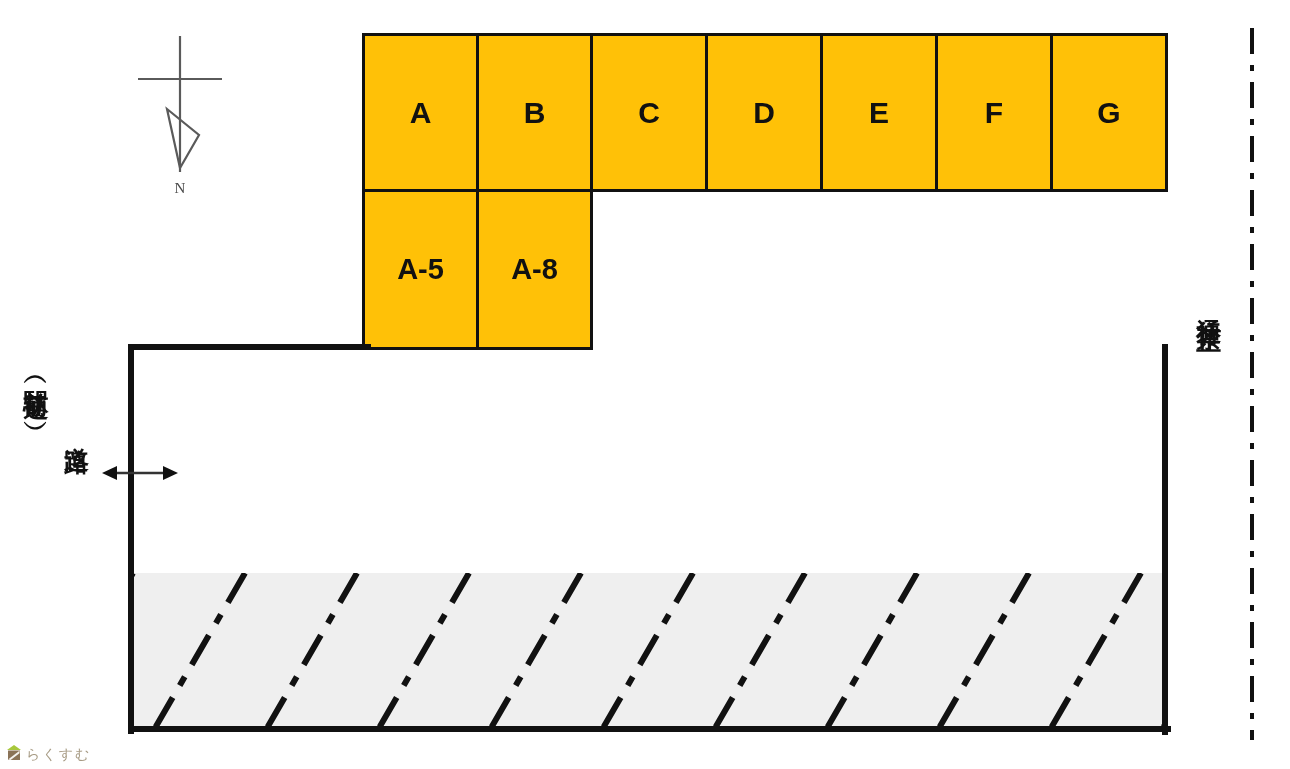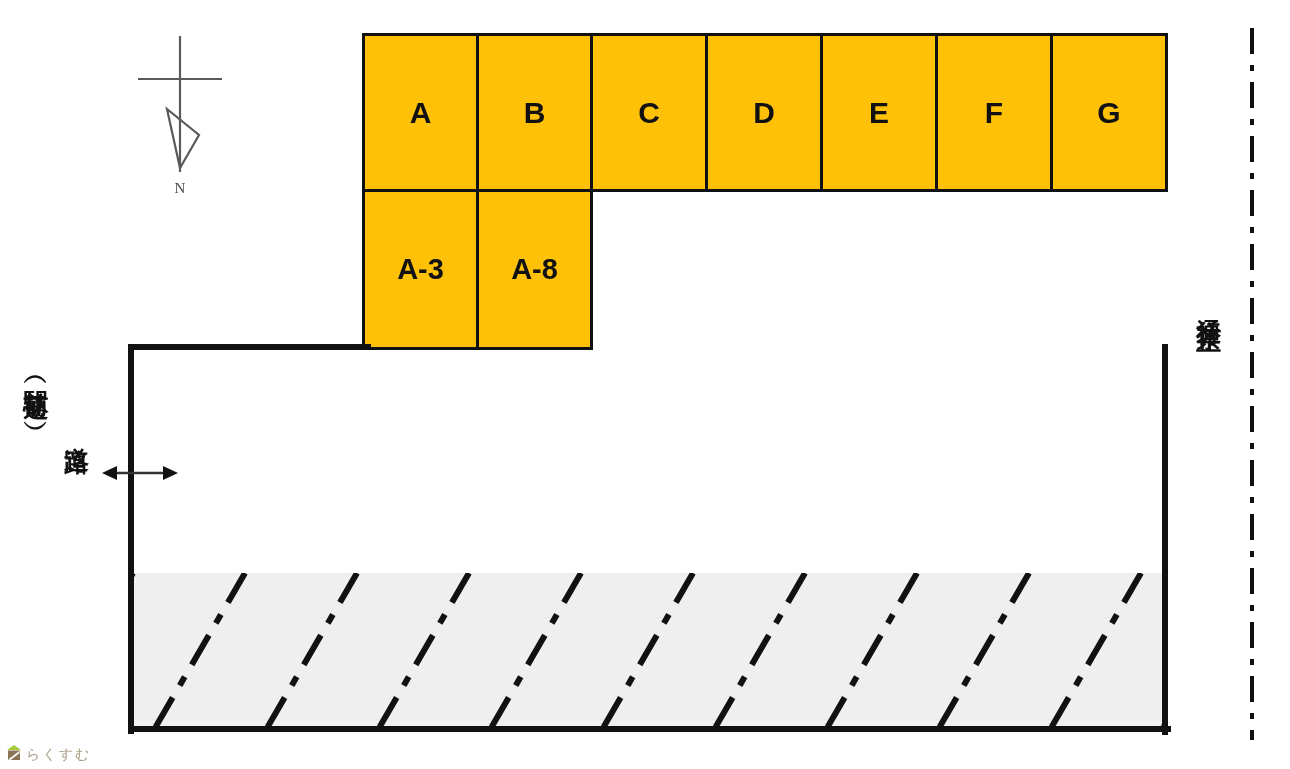--- a/index.html
+++ b/index.html
@@ -173,21 +173,21 @@
     <div class="stall" style="width:117px;height:159px;">A</div>
     <div class="stall" style="width:117px;height:159px;">B</div>
     <div class="stall" style="width:118px;height:159px;">C</div>
     <div class="stall" style="width:118px;height:159px;">D</div>
     <div class="stall" style="width:118px;height:159px;">E</div>
     <div class="stall" style="width:118px;height:159px;">F</div>
     <div class="stall" style="width:118px;height:159px;">G</div>
   </div>
 
   <div class="stall-row" id="row-second">
-    <div class="stall wide-label" style="width:117px;height:161px;">A-3</div>
+    <div class="stall wide-label" style="width:117px;height:161px;">A-5</div>
     <div class="stall wide-label" style="width:117px;height:161px;">A-8</div>
   </div>
 
   <div class="hatch-zone">
     <svg class="hatch-svg" width="1032" height="155" viewBox="0 0 1032 155">
       <defs>
         <pattern id="dashdot-hatch" width="112" height="155" patternUnits="userSpaceOnUse">
           <line x1="0" y1="0" x2="-90" y2="155" stroke="#111111" stroke-width="6" stroke-dasharray="34 14 10 14"></line>
           <line x1="112" y1="0" x2="22" y2="155" stroke="#111111" stroke-width="6" stroke-dasharray="34 14 10 14"></line>
         </pattern>

